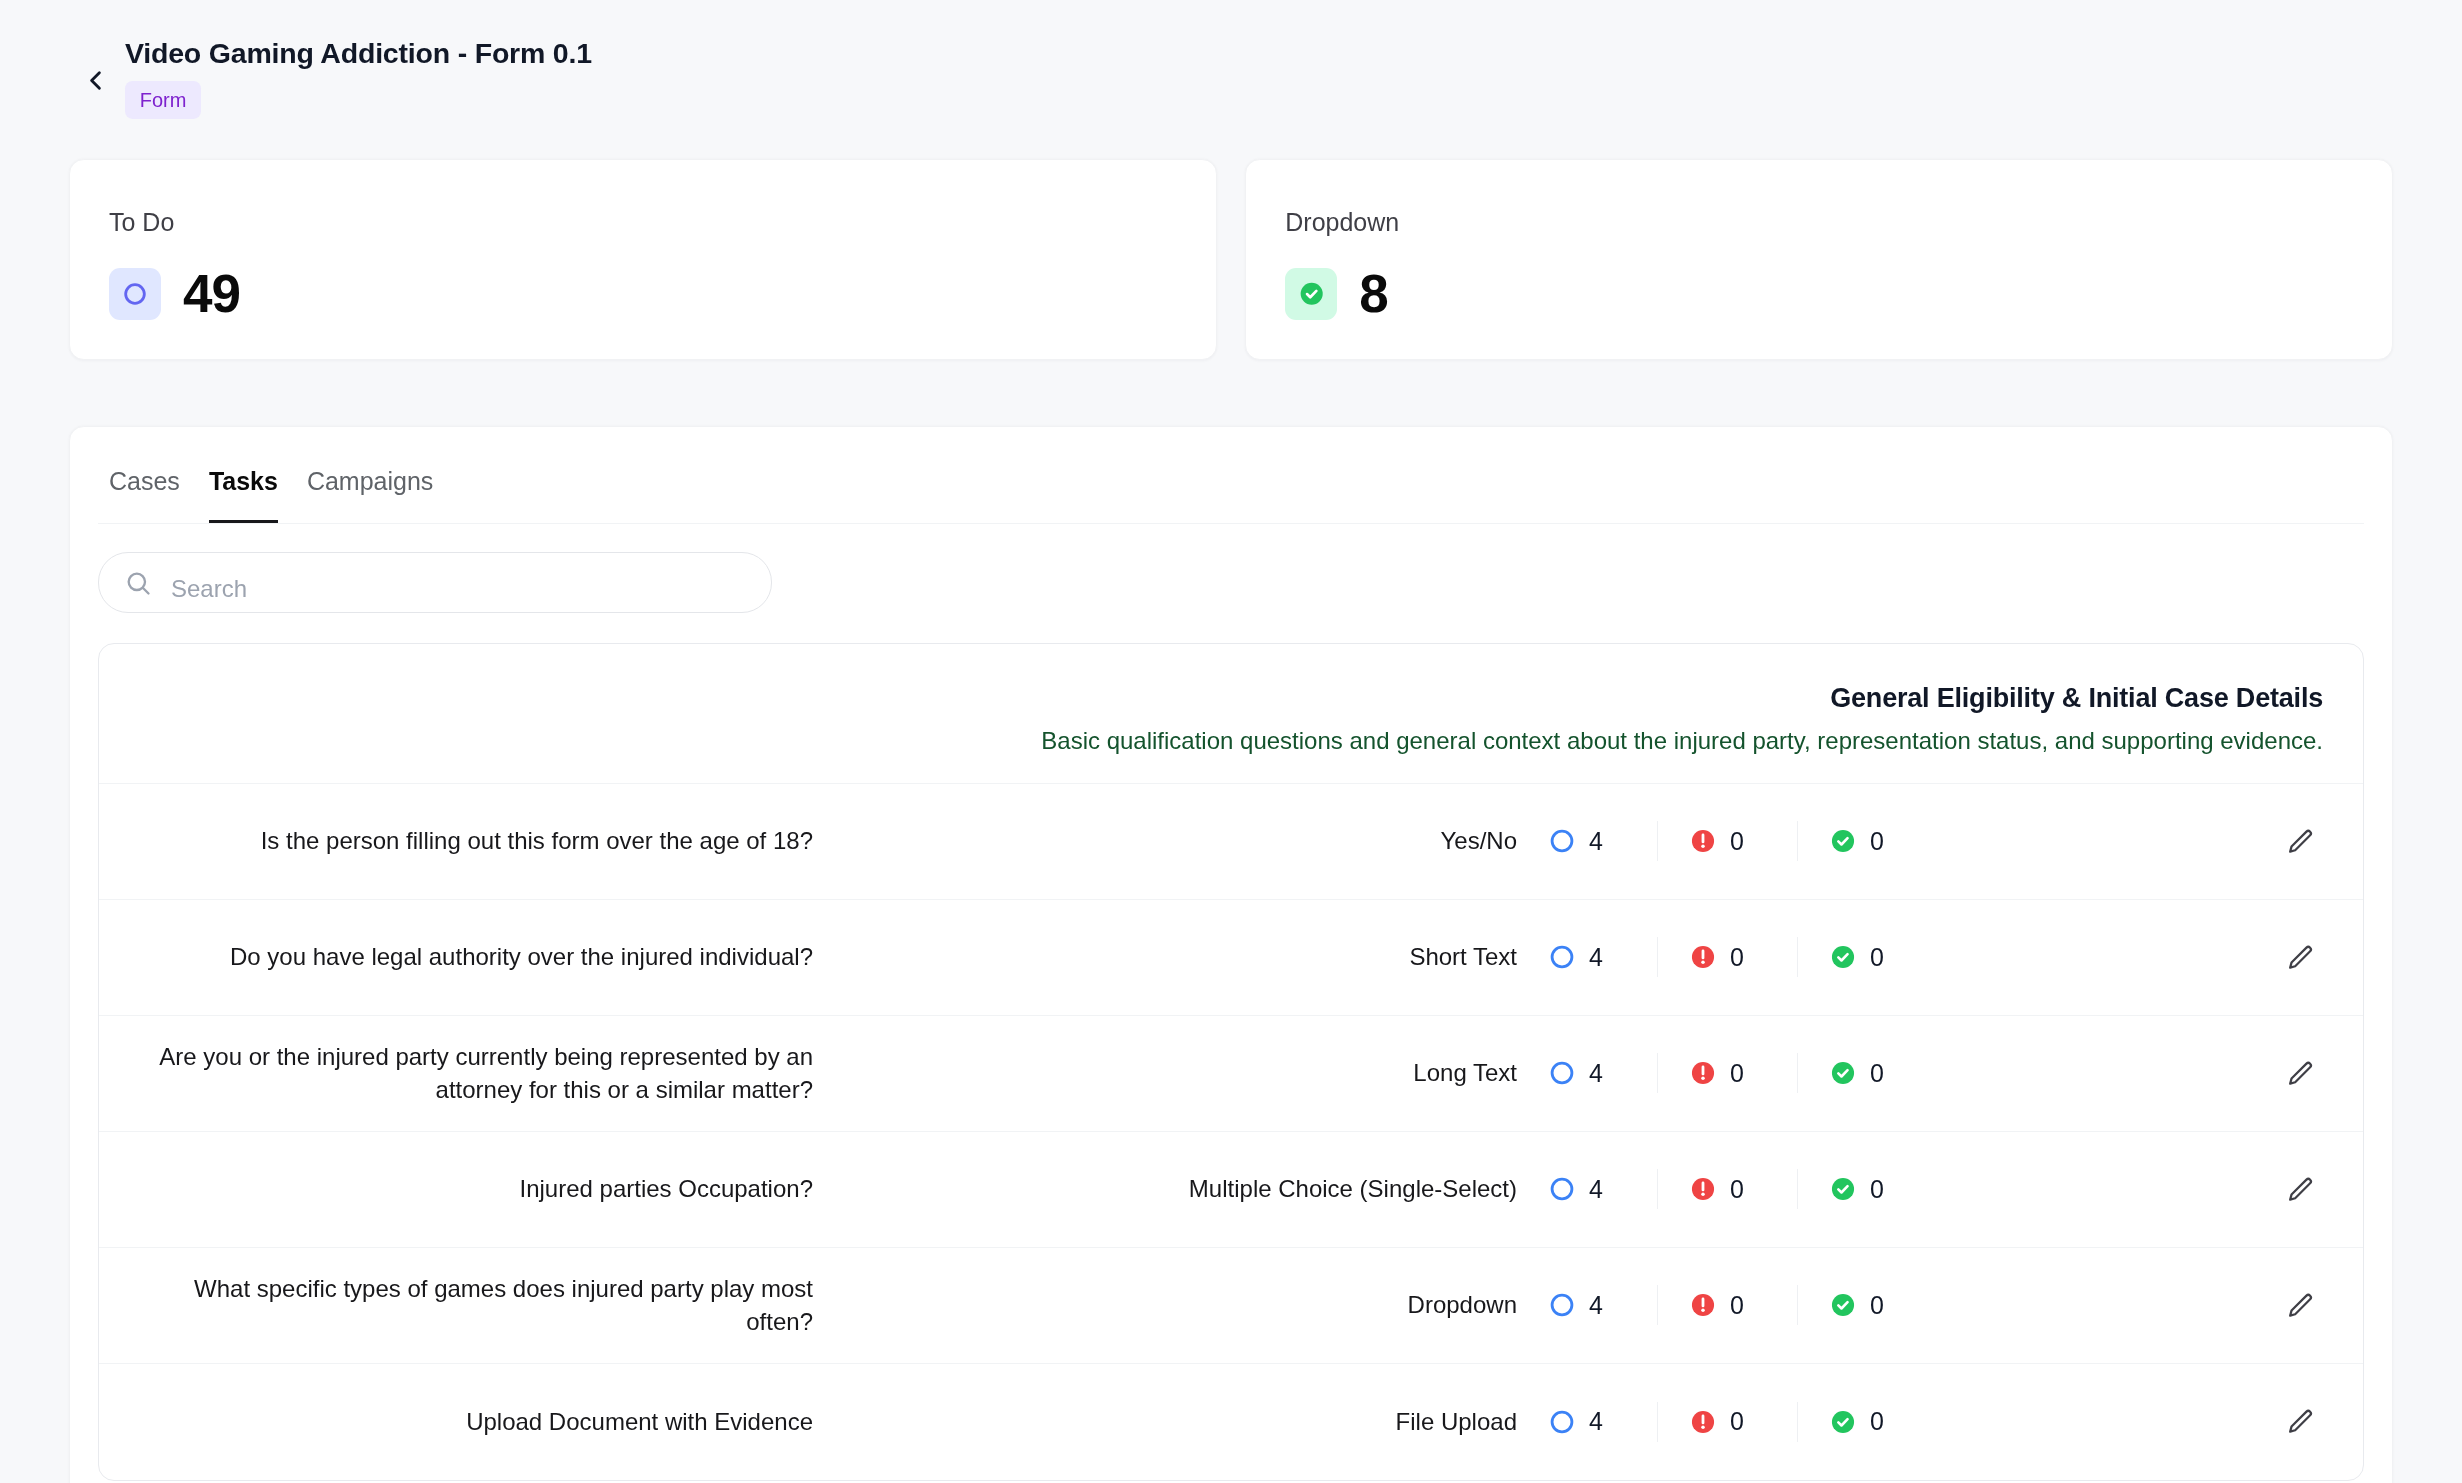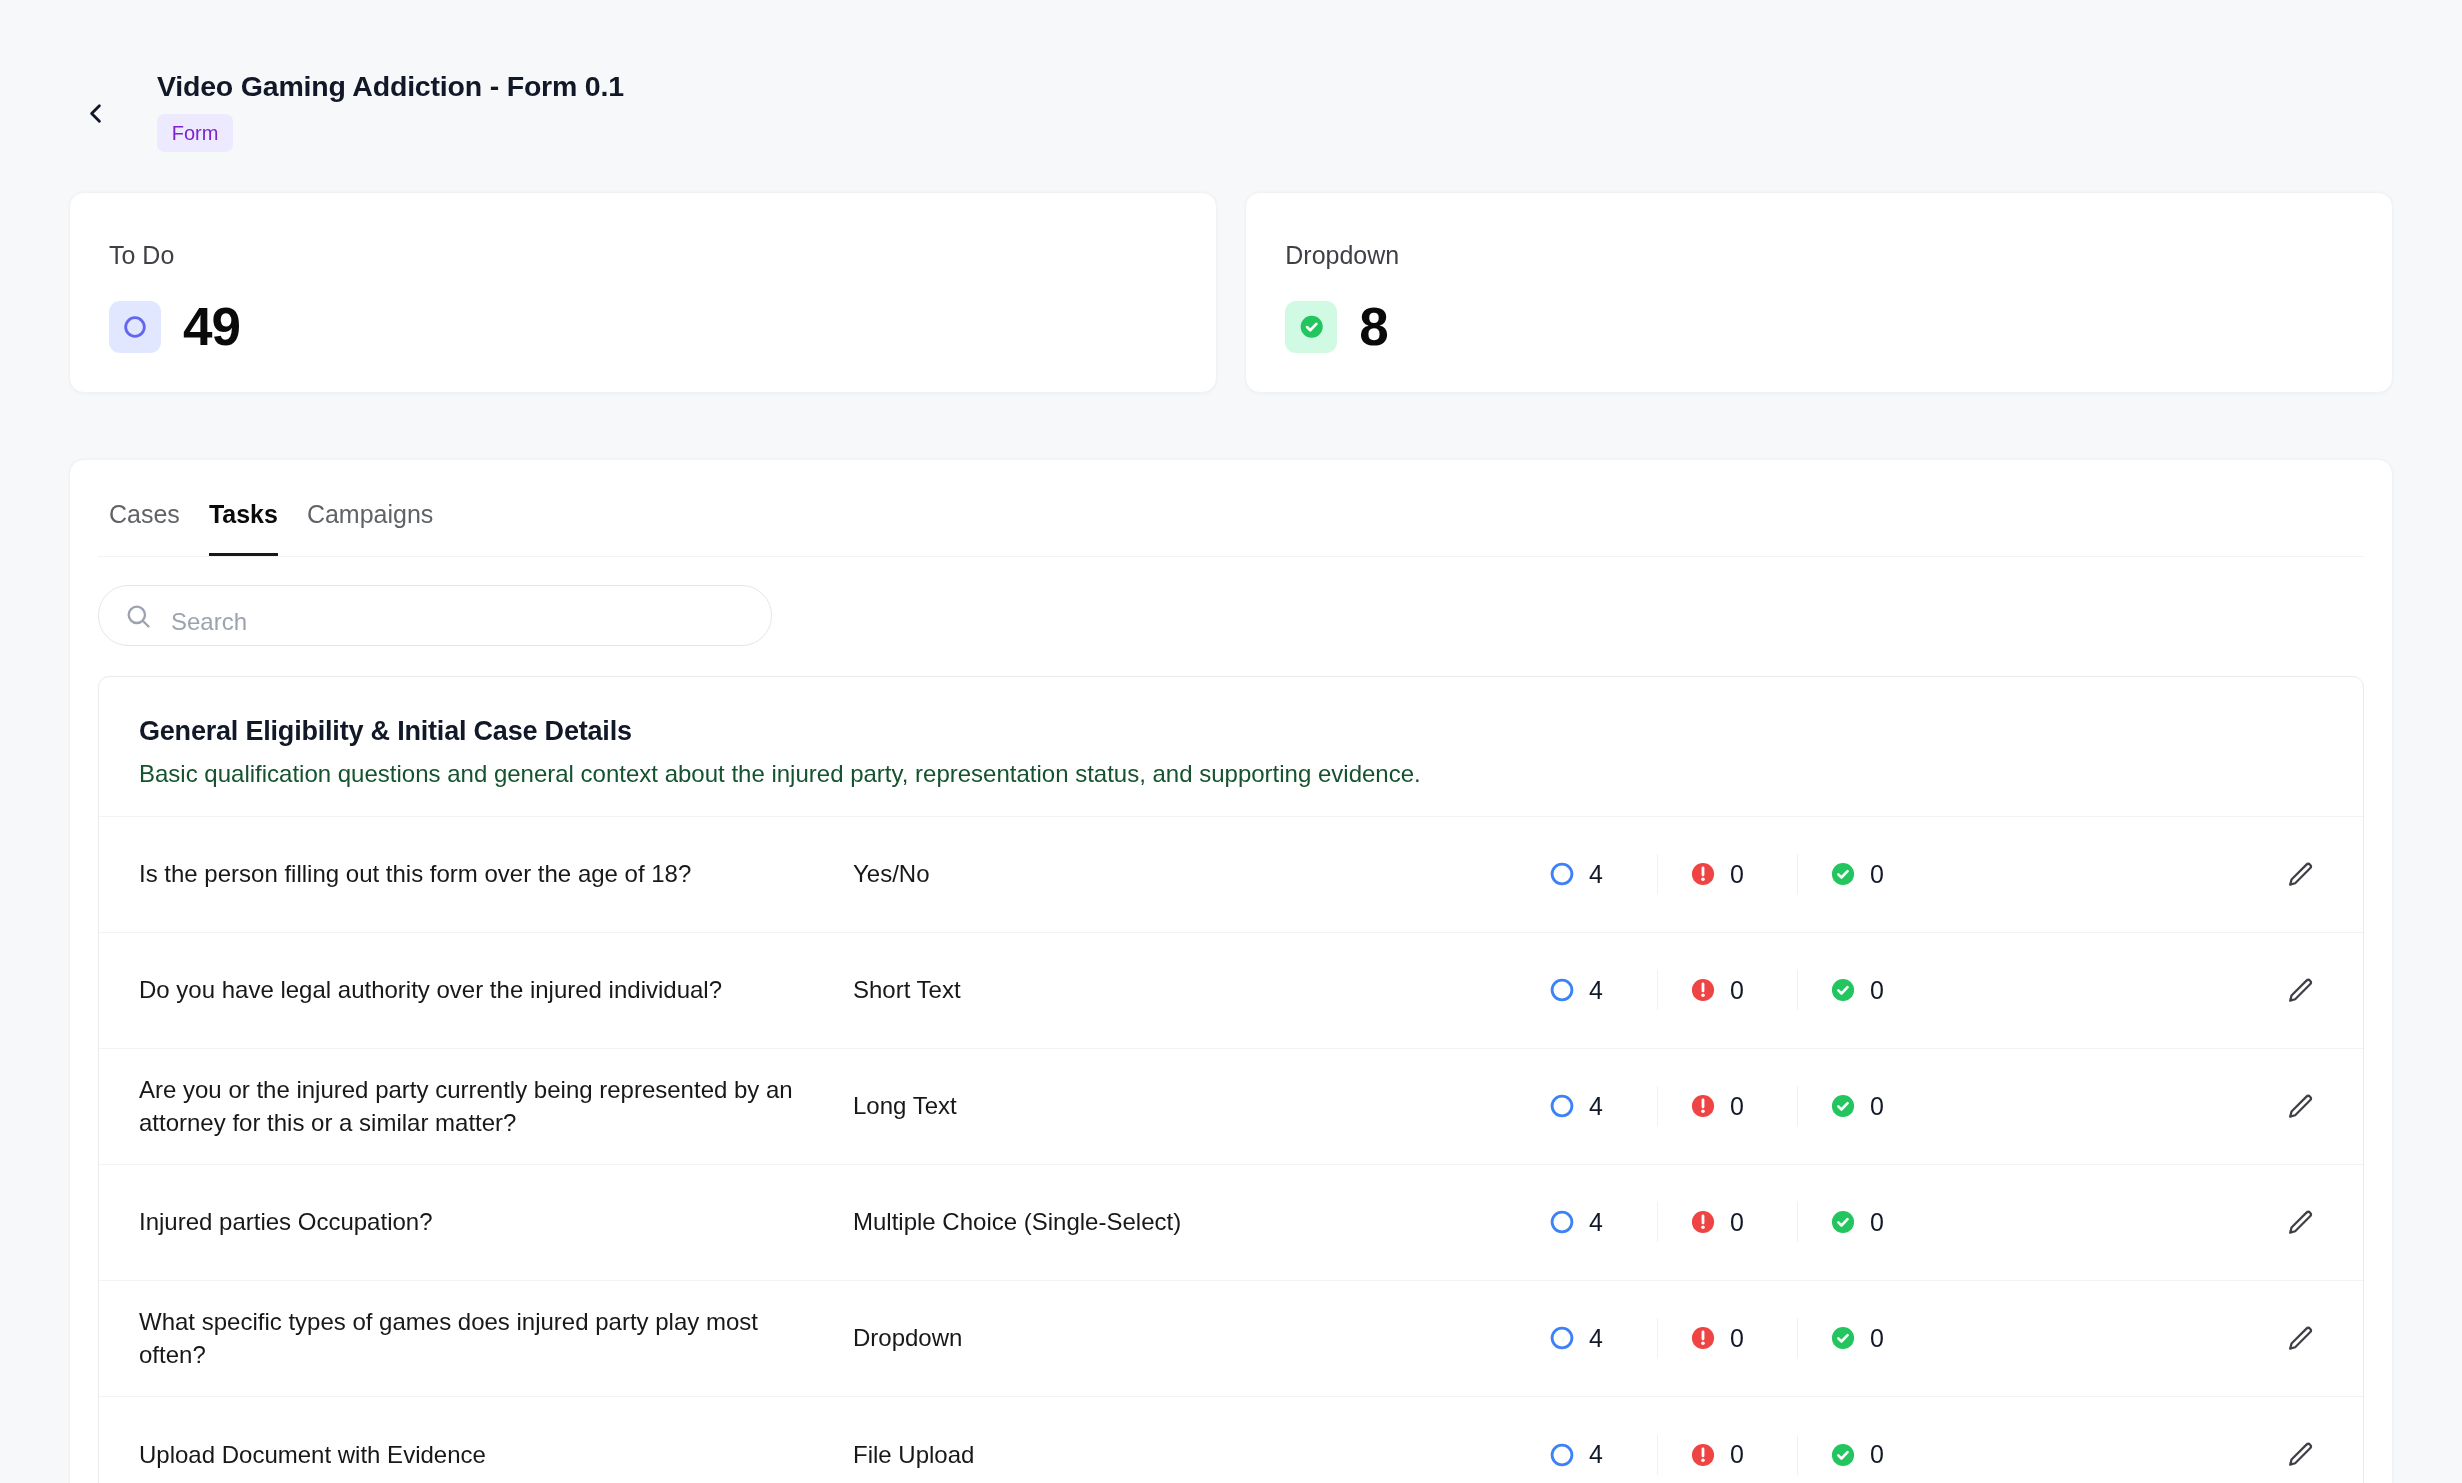--- a/index.html
+++ b/index.html
@@ -6,21 +6,21 @@
   html, body {
     width: 2462px; height: 1483px;
     overflow: hidden;
     background: #f7f8fa;
     font-family: "Liberation Sans", "DejaVu Sans", sans-serif;
     color: #18181b;
   }
   .page { padding: 37px 69px 0 69px; }
 
   
-  .page-header { display: flex; align-items: center; gap: 36px; margin-bottom: 40px; margin-top: 33px; }
+  .page-header { display: flex; align-items: center; gap: 4px; margin-bottom: 40px; }
   .back-btn {
     width: 52px; height: 52px; border: none; background: transparent;
     display: flex; align-items: center; justify-content: center; cursor: pointer;
     border-radius: 9.2px; flex: 0 0 auto; margin-top: 5.5px;
   }
   .back-btn svg { width: 31px; height: 31px; }
   .header-text { display: flex; flex-direction: column; gap: 11px; }
   .page-title { font-size: 28.5px; font-weight: 700; color: #111827; letter-spacing: -0.2px; }
   .badge {
     align-self: flex-start;
@@ -86,22 +86,23 @@
   }
   .search-input::placeholder { color: #9ca3af; }
   .search-icon {
     position: absolute; left: 26px; top: 50%; transform: translateY(-50%);
     width: 28px; height: 28px; pointer-events: none;
   }
 
   
   .section-card {
     border: 0.9px solid #e8eaee;
-    border-radius: 11px;
+    border-radius: 16px;
     overflow: hidden;
+    text-align: right;
   }
   .section-header { padding: 39px 40px 28px 40px; border-bottom: 0.9px solid #f1f3f5; }
   .section-title { font-size: 27px; font-weight: 700; color: #111827; margin-bottom: 13px; letter-spacing: -0.2px; }
   .section-desc { font-size: 24px; color: #14532d; }
 
   
   .task-row {
     display: flex; align-items: center;
     min-height: 116px;
     padding: 22px 40px;

